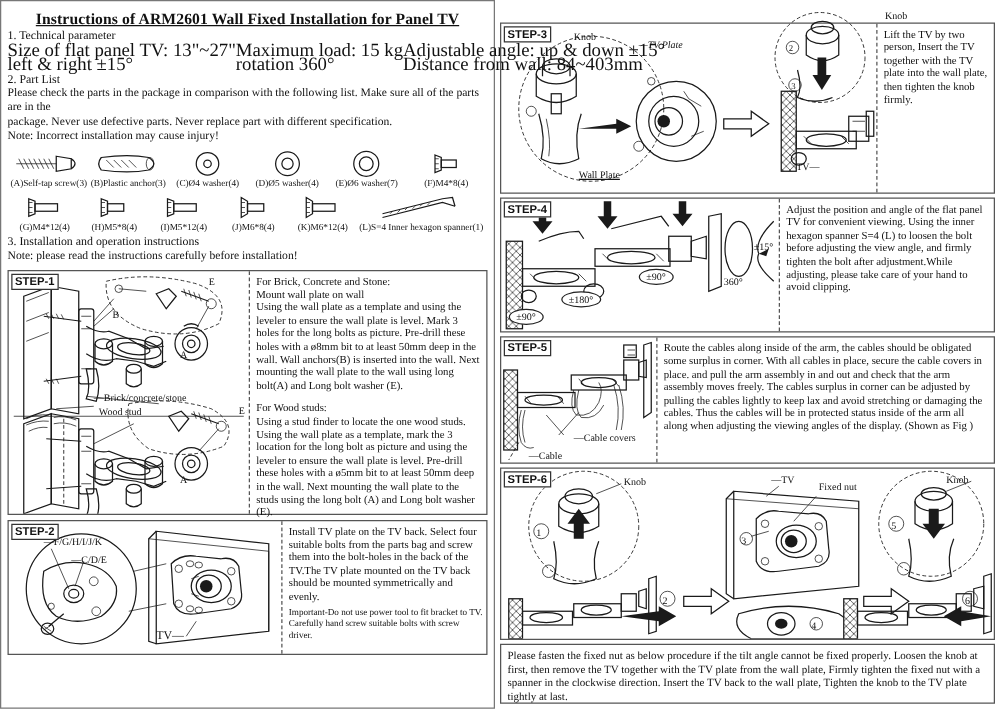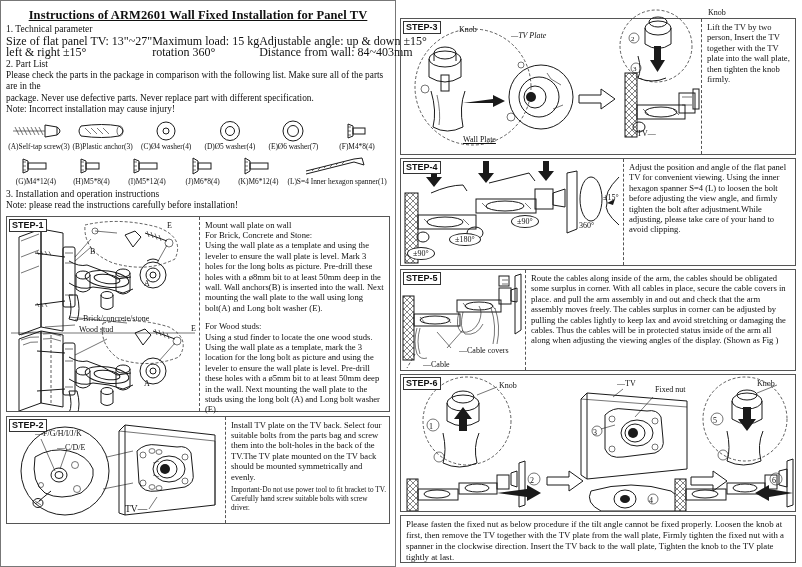--- a/index.html
+++ b/index.html
@@ -50,21 +50,21 @@
     line-height: 14px;
   }
   .sec-head {
     font-size: 9.5px;
     line-height: 11.5px;
     margin: 0;
   }
   .param-table {
     width: 100%;
     border-collapse: collapse;
-    font-size: 12px;
+    font-size: 15px;
     line-height: 11.5px;
   }
   .param-table td { padding: 0; vertical-align: top; white-space: nowrap;}
   .param-table td.c1 { width: 40%; }
   .param-table td.c2 { width: 27%; }
   .param-table td.c3 { width: 33%; }
   .body-text {
     font-size: 9.3px;
     line-height: 11.4px;
     margin: 0;
@@ -428,22 +428,22 @@
         <div class="lbl" style="left:160px; top:4px;">E</div>
         <div class="lbl" style="left:83px; top:30px;">B</div>
         <div class="lbl" style="left:137px; top:62px;">A</div>
         <div class="lbl" style="left:68px; top:97px;">—<span>Brick/concrete/stone</span></div>
         <div class="lbl" style="left:72px; top:108px;">Wood stud</div>
         <div class="lbl" style="left:184px; top:107px;">E</div>
         <div class="lbl" style="left:137px; top:162px;">A</div>
       </div>
       <div class="divider-v"></div>
       <div class="step-text" style="width:193px;">
+        <p>For Brick, Concrete and Stone:</p>
         <p>Mount wall plate on wall</p>
-        <p>For Brick, Concrete and Stone:</p>
         <p>Using the wall plate as a template and using the leveler to ensure the wall plate is level. Mark 3 holes for the long bolts as picture. Pre-drill these holes with a ø8mm bit to at least 50mm deep in the wall. Wall anchors(B) is inserted into the wall. Next mounting the wall plate to the wall using long bolt(A) and Long bolt washer (E).</p>
         <p style="margin-top:8px;">For Wood studs:</p>
         <p>Using a stud finder to locate the one wood studs. Using the wall plate as a template, mark the 3 location for the long bolt as picture and using the leveler to ensure the wall plate is level. Pre-drill these holes with a ø5mm bit to at least 50mm deep in the wall. Next mounting the wall plate to the studs using the long bolt (A) and Long bolt washer (E).</p>
       </div>
     </div>
 
     <div class="step-box" style="height:108px;">
       <div class="step-tag">STEP-2</div>
       <div class="fig" style="width:218px;height:100%;">
         <svg width="218" height="106" viewBox="0 0 218 106">

